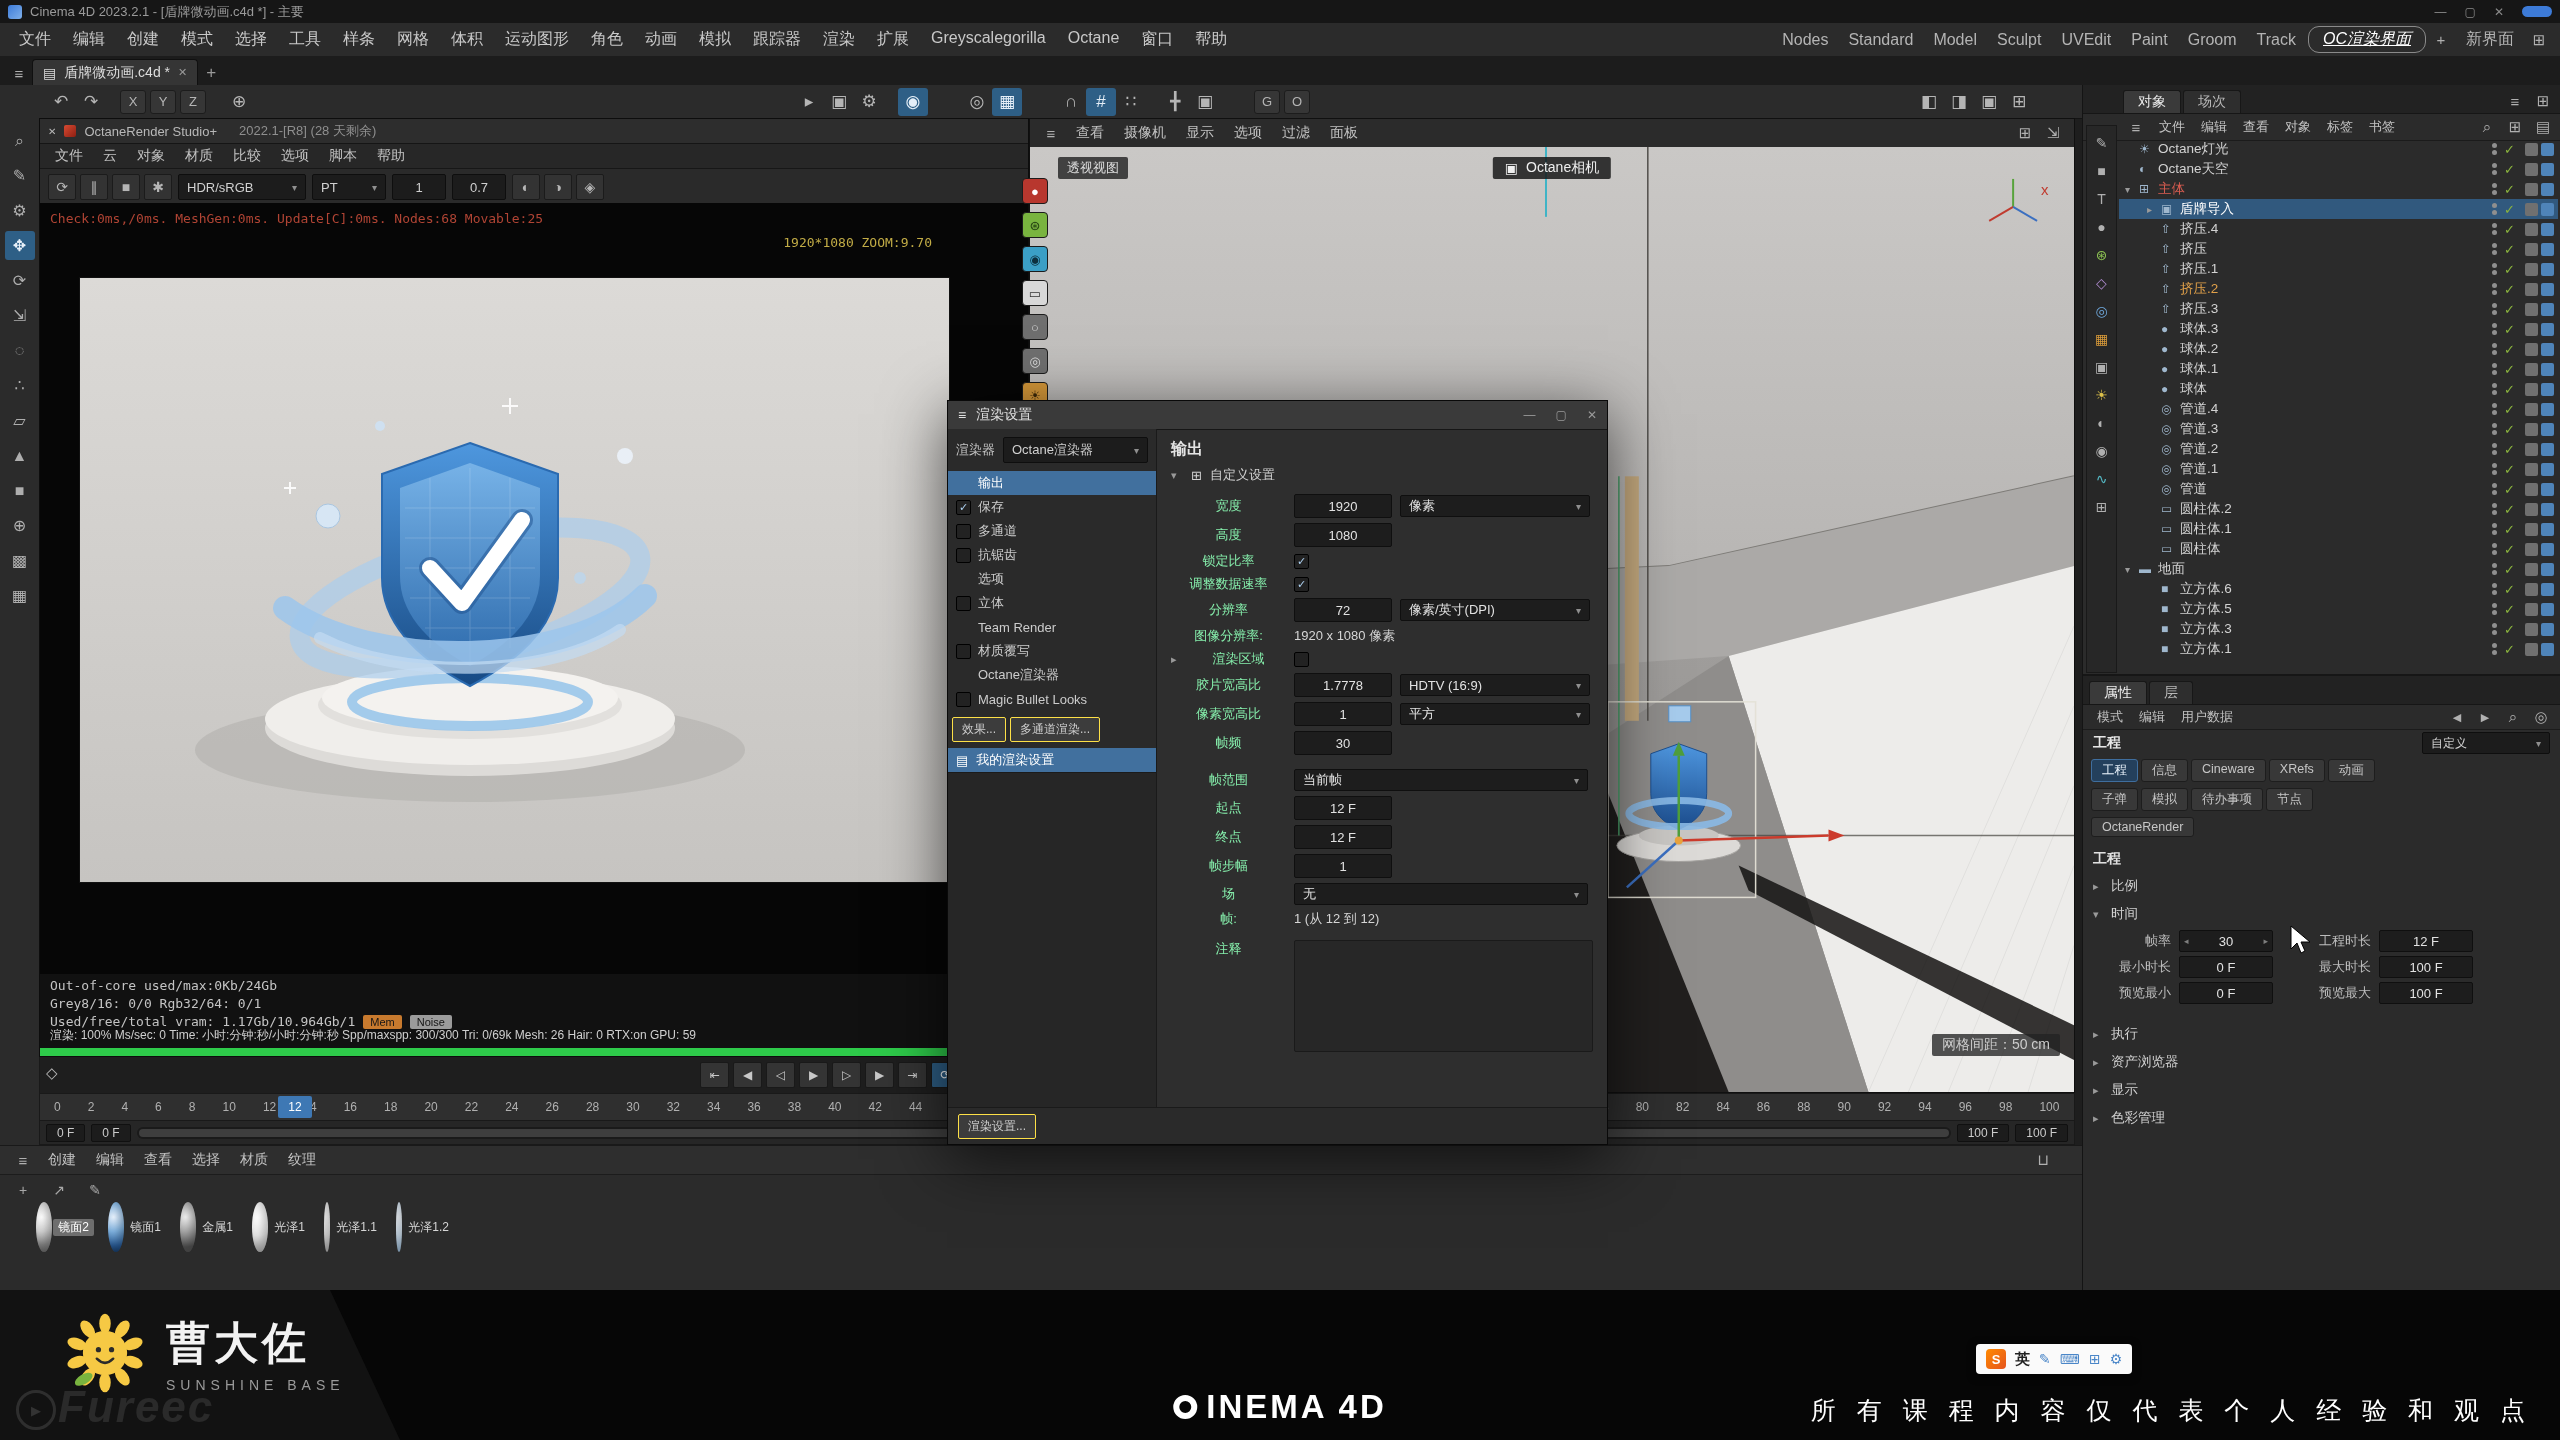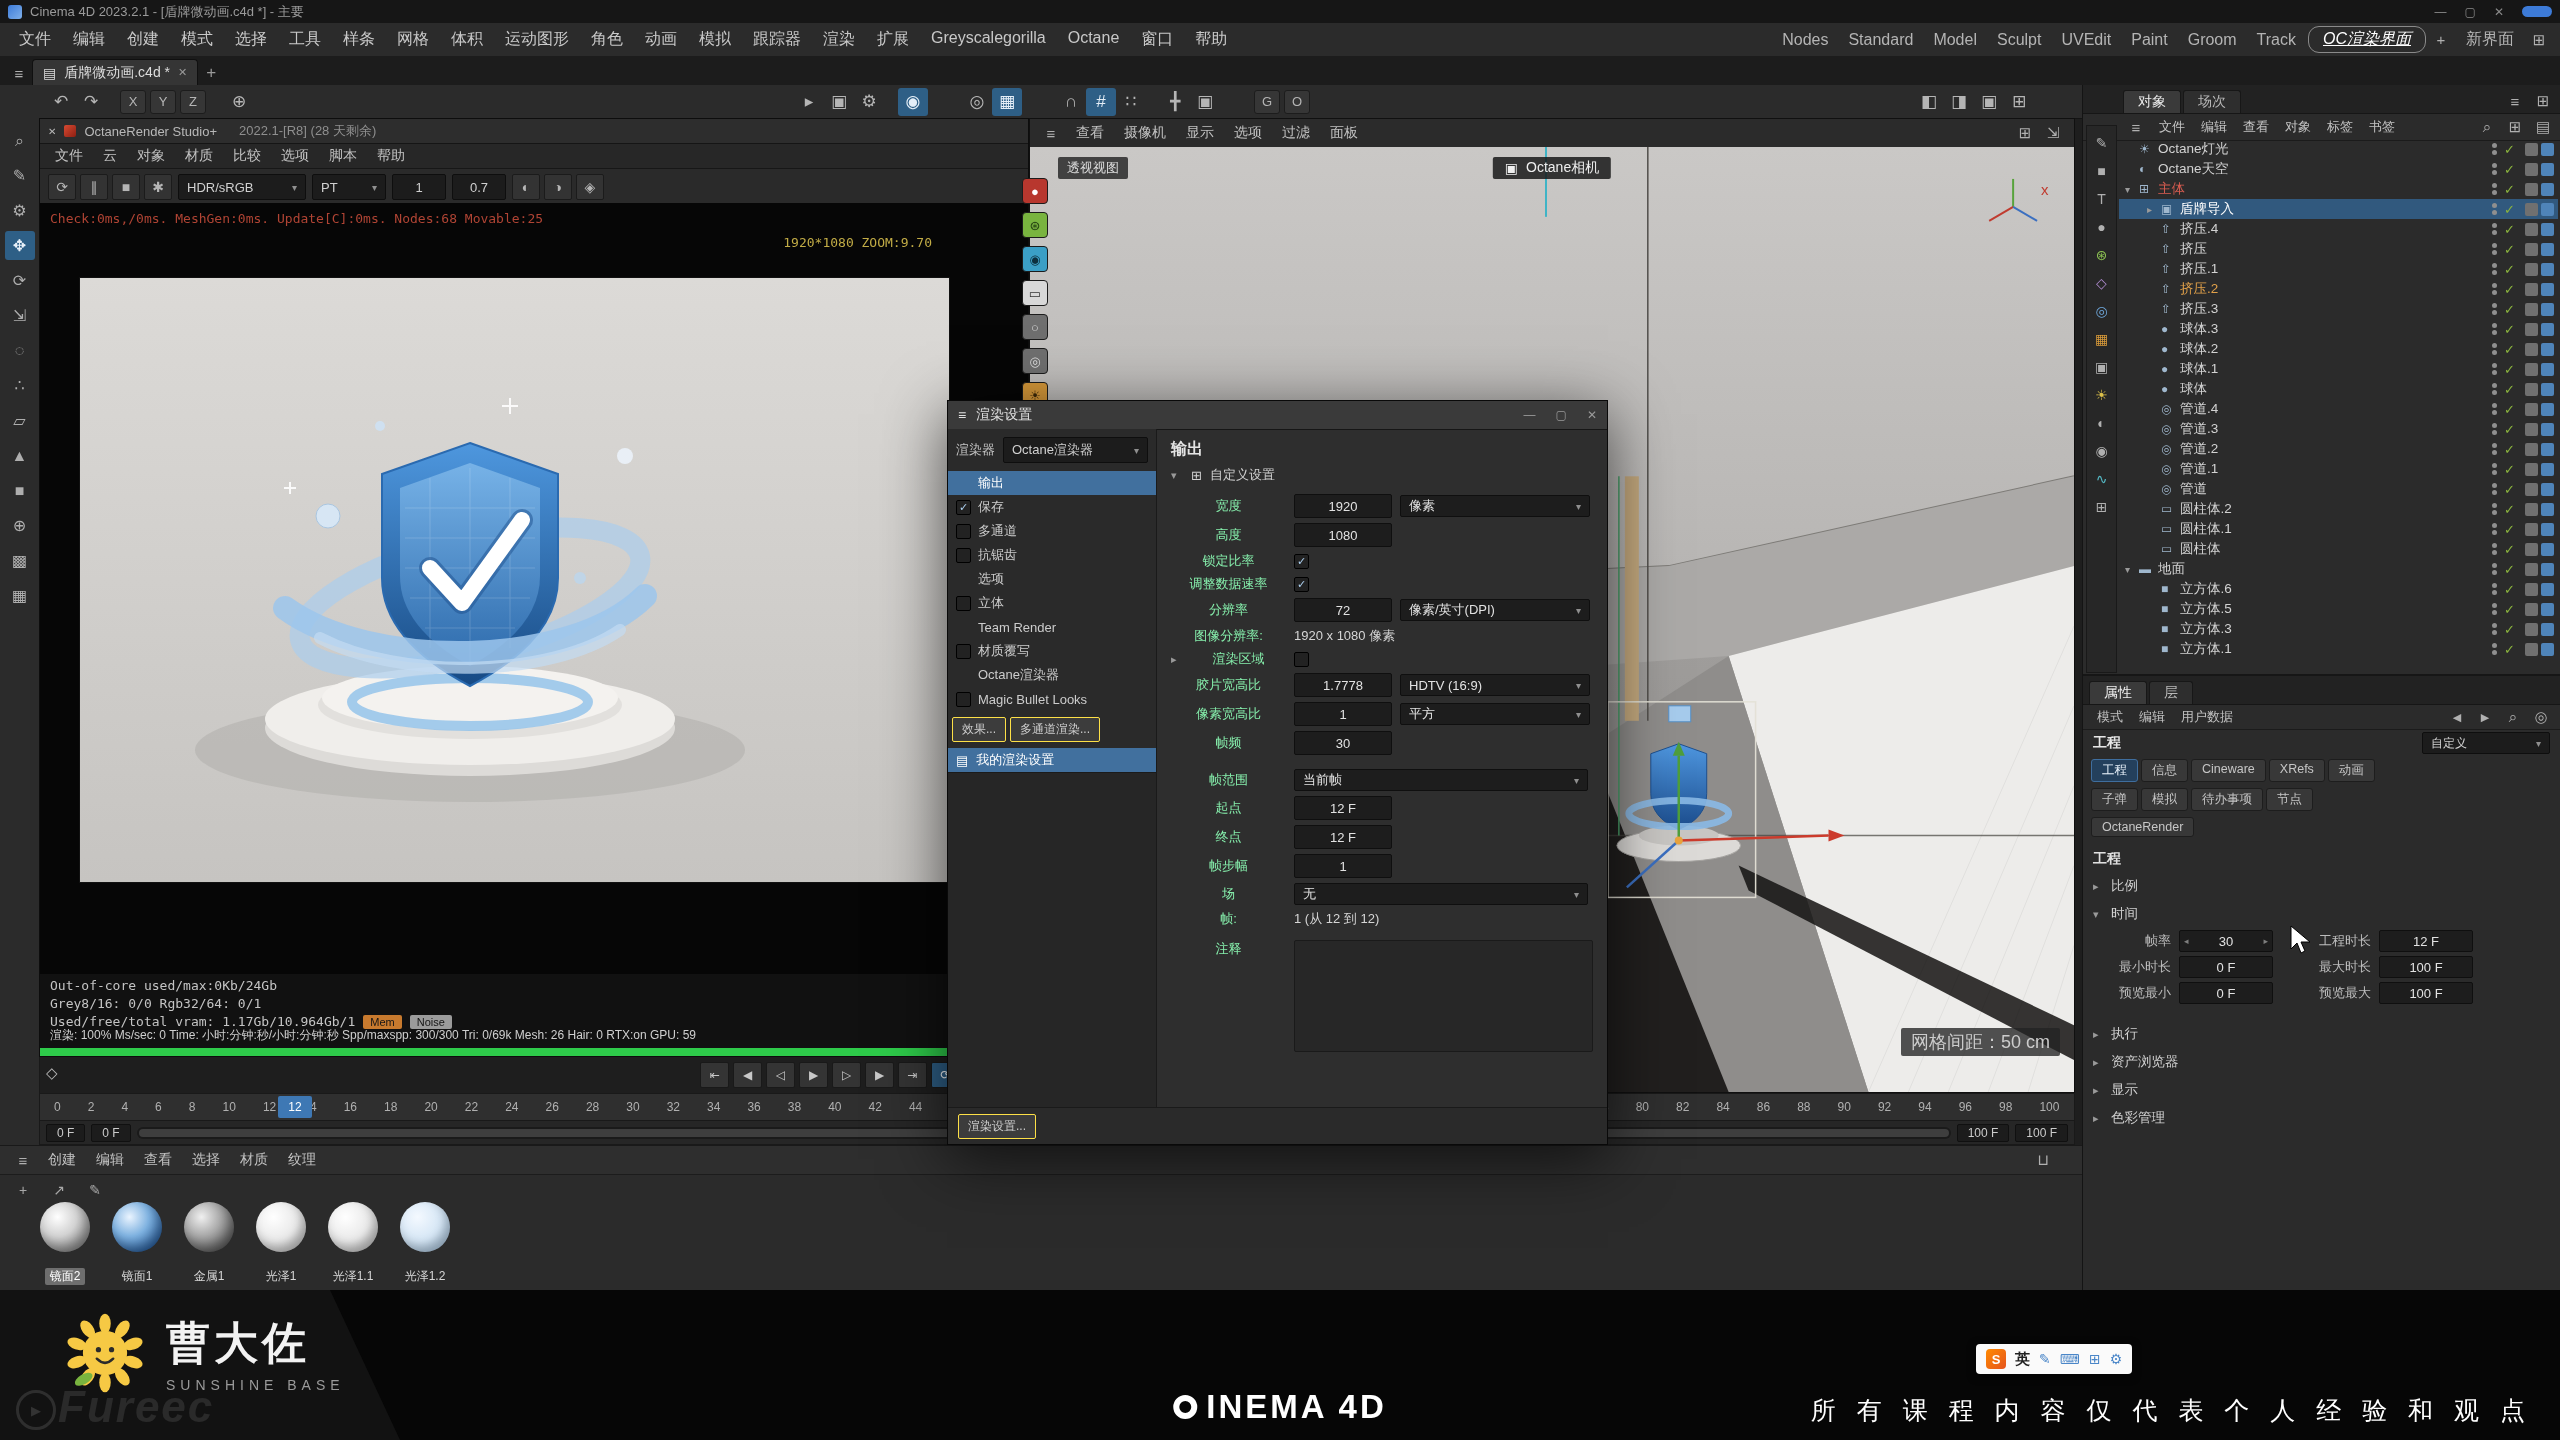--- a/index.html
+++ b/index.html
@@ -61,21 +61,21 @@
   .os-red{background:#b8372e;color:#fff;} .os-green{background:#79b43f;color:#203a10;}
   .os-teal{background:#3b9fc6;color:#0d2f3e;} .os-white{background:#d8d8d8;color:#333;}
   .os-gray{background:#6f6f6f;color:#ddd;} .os-orange{background:#d89a3a;color:#3e2a08;}
   
   .viewport{position:absolute;left:1029px;top:118px;width:1046px;height:975px;background:#9a9a9a;border:1px solid #101010;box-sizing:border-box;}
   .vp-menu{height:28px;background:#2b2b2b;display:flex;align-items:center;gap:2px;padding:0 8px;font-size:14px;border-bottom:1px solid #161616;}
   .vp-menu .mi{padding:2px 10px;color:#c2c2c2;}
   .vp-canvas{position:absolute;left:0;right:0;top:28px;bottom:0;overflow:hidden;}
   .vp-viewlabel{position:absolute;top:10px;left:28px;background:rgba(35,35,35,.82);padding:2px 9px;font-size:13px;color:#ddd;border-radius:2px;z-index:5;}
   .vp-camlabel{position:absolute;top:10px;left:50%;transform:translateX(-50%);background:rgba(25,25,25,.85);padding:2px 12px;font-size:14px;color:#eee;border-radius:2px;display:flex;align-items:center;gap:8px;z-index:5;}
-  .vp-gridinfo{position:absolute;right:14px;bottom:36px;background:rgba(35,35,35,.78);padding:2px 10px;font-size:18px;color:#ccc;border-radius:2px;z-index:5;}
+  .vp-gridinfo{position:absolute;right:14px;bottom:36px;background:rgba(35,35,35,.78);padding:2px 10px;font-size:14px;color:#ccc;border-radius:2px;z-index:5;}
   
   .timeline{position:absolute;left:39px;top:1093px;width:2036px;height:52px;z-index:10;}
   .tl-ruler{position:relative;height:28px;background:#2f2f2f;border:1px solid #191919;box-sizing:border-box;display:flex;justify-content:space-between;align-items:center;padding:0 14px;font-size:12px;color:#b0b0b0;}
   .tl-playhead{position:absolute;left:238px;top:2px;width:34px;height:22px;background:#3e78b4;color:#fff;display:flex;align-items:center;justify-content:center;font-size:12px;border-radius:2px;z-index:2;}
   .tl-range{height:24px;background:#262626;display:flex;align-items:center;gap:6px;padding:0 6px;font-size:12px;border:1px solid #191919;border-top:none;box-sizing:border-box;}
   .tl-field{background:#1c1c1c;border:1px solid #101010;padding:1px 10px;color:#ccc;border-radius:2px;}
   .tl-scroll{flex:1;height:12px;background:#1a1a1a;border-radius:6px;position:relative;}
   .tl-scroll i{position:absolute;left:2px;right:2px;top:2px;bottom:2px;background:#3e3e3e;border-radius:5px;}
   .transport{position:absolute;left:700px;top:1062px;height:26px;display:flex;gap:4px;z-index:20;}
   .tbtn{width:27px;height:24px;background:#343434;border:1px solid #191919;display:flex;align-items:center;justify-content:center;color:#c8c8c8;font-size:12px;border-radius:2px;}
@@ -157,21 +157,21 @@
   .afield{width:92px;height:20px;display:flex;align-items:center;justify-content:center;background:#1d1d1d;border:1px solid #0f0f0f;border-radius:2px;color:#e2e2e2;position:relative;}
   .afield.stepper::before{content:"◂";position:absolute;left:4px;font-size:9px;color:#7e7e7e;}
   .afield.stepper::after{content:"▸";position:absolute;right:4px;font-size:9px;color:#7e7e7e;}
   
   .materials{position:absolute;left:0;top:1145px;width:2082px;height:145px;background:#2b2b2b;border-top:1px solid #191919;box-sizing:border-box;}
   .mat-menu{height:28px;display:flex;align-items:center;gap:2px;padding:0 10px;font-size:14px;background:#2e2e2e;border-bottom:1px solid #1c1c1c;}
   .mat-menu .mi{padding:2px 10px;color:#c2c2c2;}
   .mat-tools{position:absolute;left:10px;top:32px;display:flex;gap:10px;}
   .mat-tools .icon-btn{color:#a8a8a8;font-size:14px;}
   .mat-row{position:absolute;left:36px;top:56px;display:flex;gap:14px;}
-  .mat-item{width:58px;display:flex;flex-direction:column;align-items:center;gap:16px;}
+  .mat-item{width:58px;display:flex;align-items:center;gap:1px;}
   .mat-sphere{width:50px;height:50px;border-radius:50%;box-shadow:inset -4px -6px 10px rgba(0,0,0,.25);}
   .m-mirror2 .mat-sphere{background:radial-gradient(circle at 35% 30%,#ffffff,#d2d2d2 40%,#8f8f8f 75%,#6a6a6a);}
   .m-mirror1 .mat-sphere{background:radial-gradient(circle at 35% 30%,#eaf4ff,#7fb2e0 40%,#2d62a0 78%,#173a66);}
   .m-metal .mat-sphere{background:radial-gradient(circle at 35% 30%,#f0f0f0,#a8a8a8 40%,#555 82%);}
   .m-gloss .mat-sphere{background:radial-gradient(circle at 35% 30%,#ffffff,#e9e9e9 50%,#b5b5b5);}
   .m-gloss2 .mat-sphere{background:radial-gradient(circle at 35% 30%,#f4f9ff,#d5e6f5 50%,#9dbedc);}
   .mat-label{font-size:12px;color:#d6d6d6;padding:0 5px;border-radius:2px;white-space:nowrap;}
   .mat-item.sel .mat-label{background:#6e6e6e;color:#fff;}
   
   .bottom-bar{position:absolute;left:0;top:1290px;right:0;height:150px;background:#060606;}

